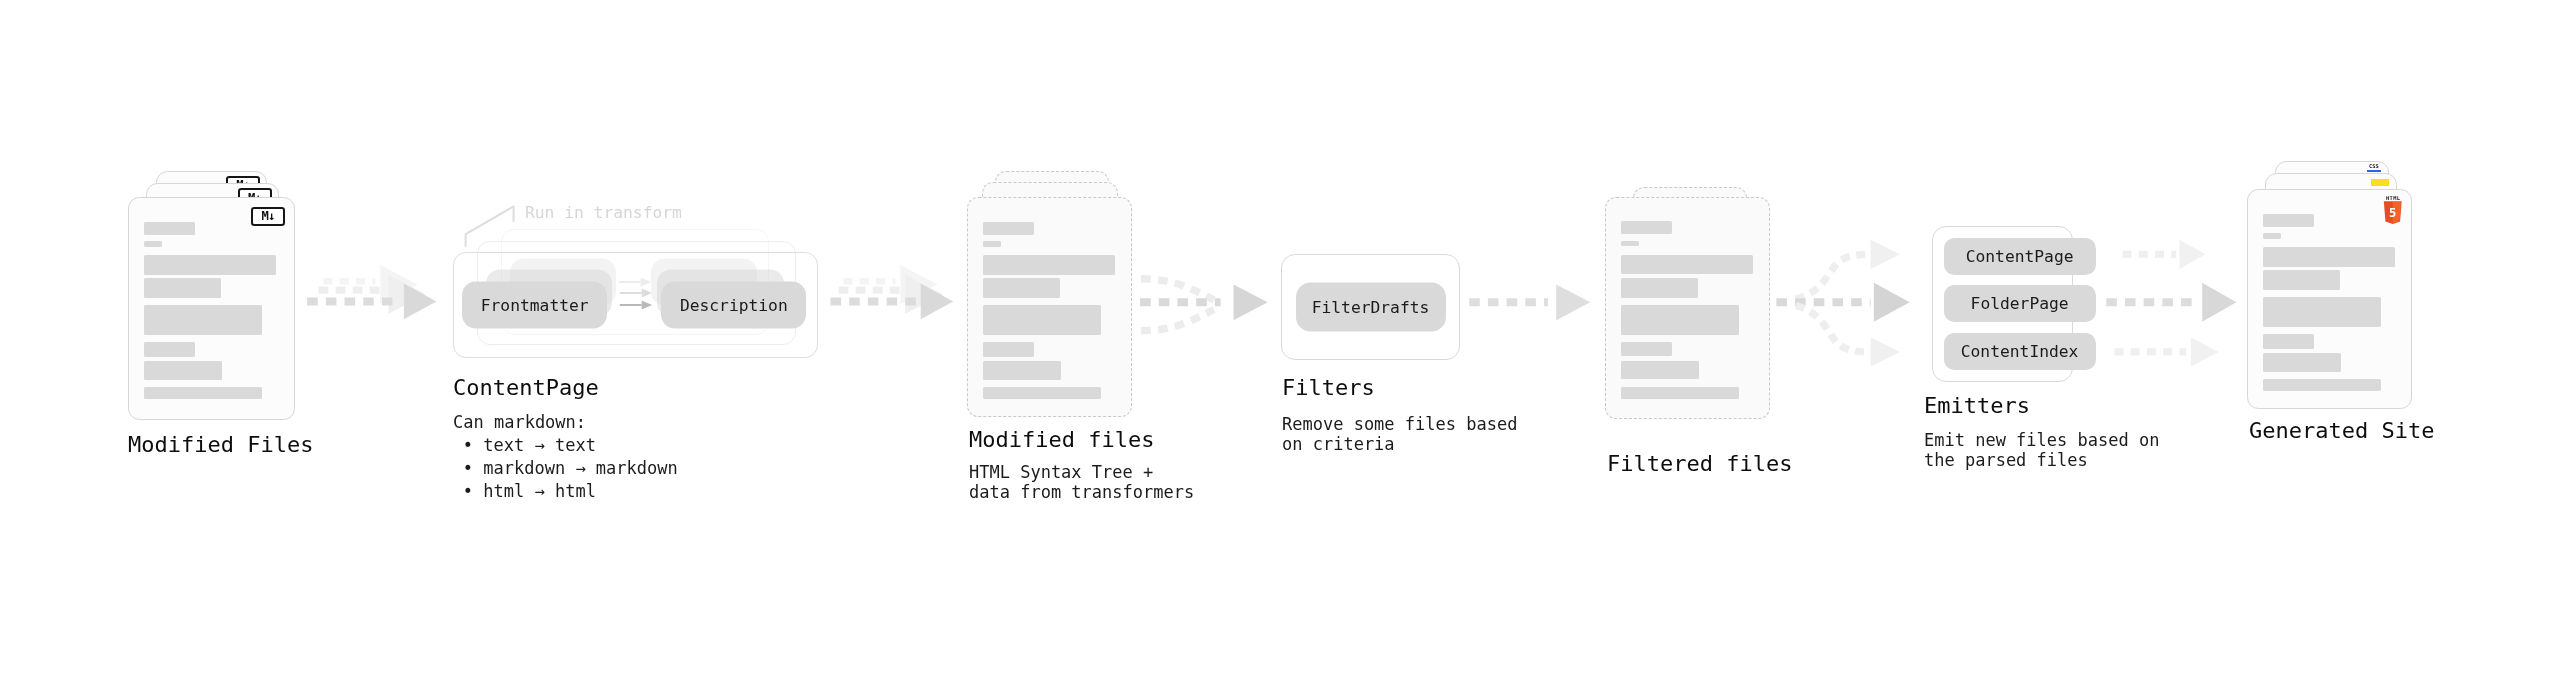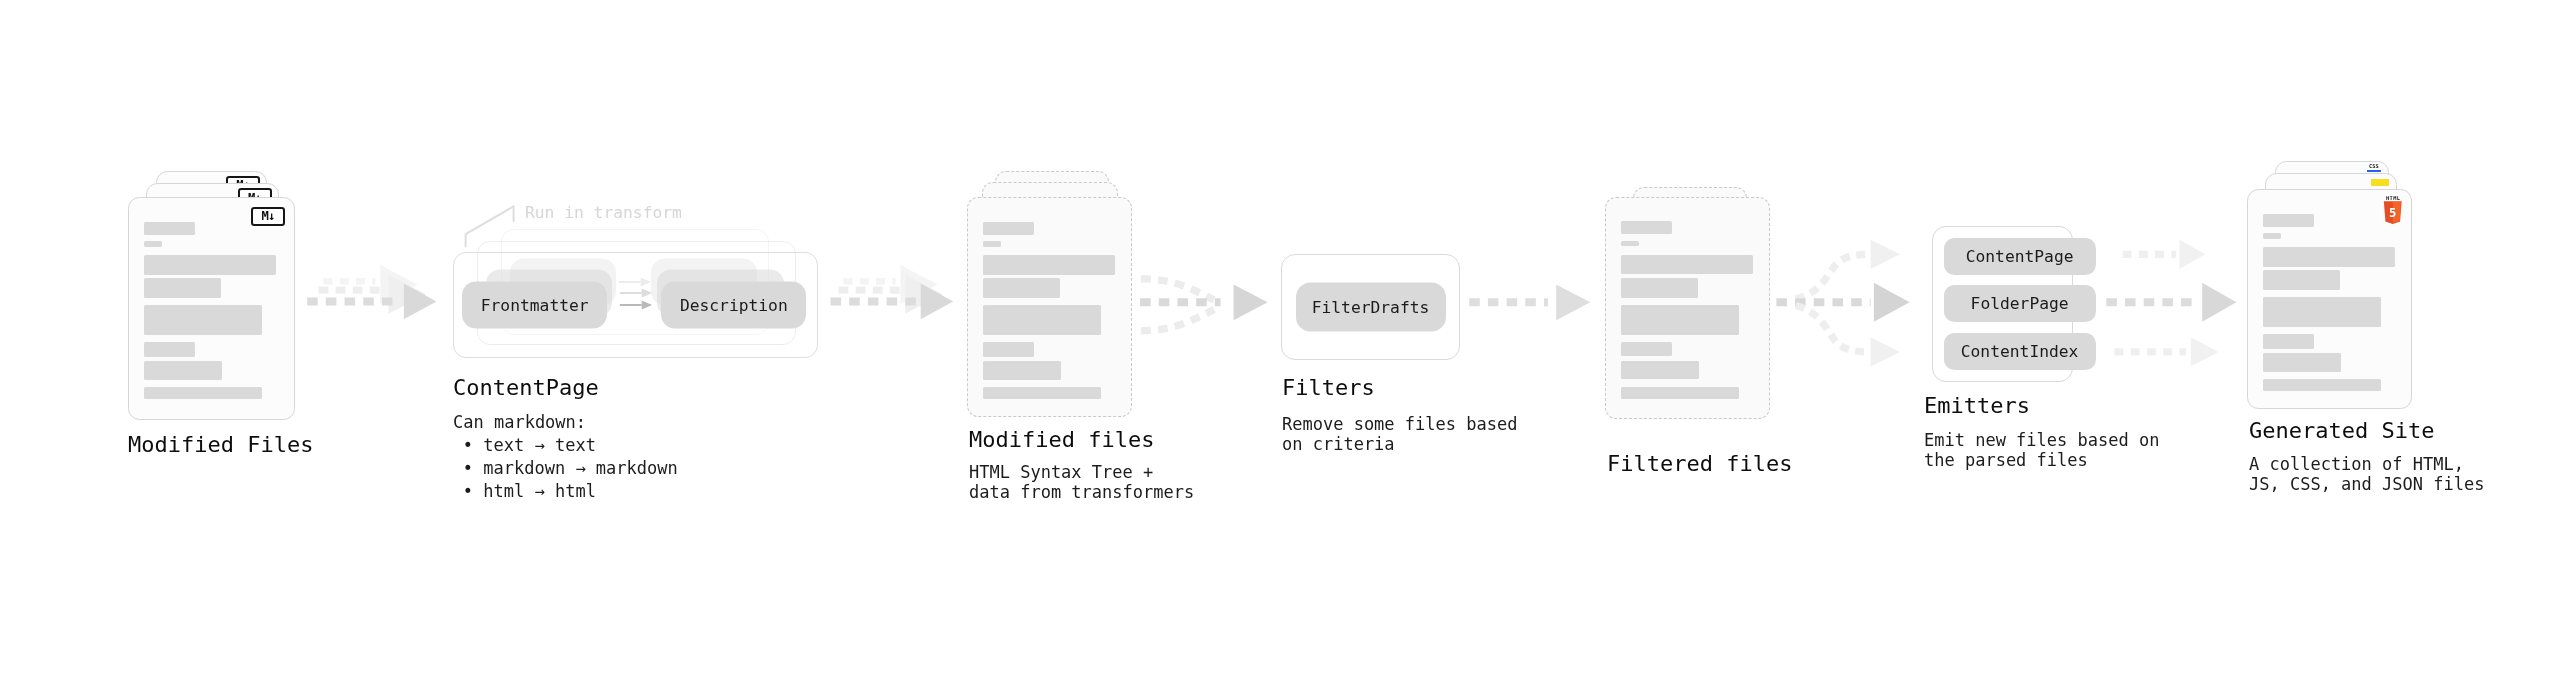--- a/index.html
+++ b/index.html
@@ -239,17 +239,15 @@
         <div class="skel-bar" style="left: 15.4px; top: 43px; width: 18px; height: 5.7px; background: rgb(217, 217, 217);"></div>
         <div class="skel-bar" style="left: 15.4px; top: 57px; width: 132px; height: 19.5px; background: rgb(217, 217, 217);"></div>
         <div class="skel-bar" style="left: 15.4px; top: 80px; width: 77px; height: 20.3px; background: rgb(217, 217, 217);"></div>
         <div class="skel-bar" style="left: 15.4px; top: 107px; width: 118px; height: 30px; background: rgb(217, 217, 217);"></div>
         <div class="skel-bar" style="left: 15.4px; top: 144px; width: 51px; height: 14.6px; background: rgb(217, 217, 217);"></div>
         <div class="skel-bar" style="left: 15.4px; top: 163px; width: 78px; height: 18.7px; background: rgb(217, 217, 217);"></div>
         <div class="skel-bar" style="left: 15.4px; top: 189px; width: 118px; height: 12.2px; background: rgb(217, 217, 217);"></div>
       </div>
   </div>
   <div class="label" style="left:2249px;top:418px">Generated Site</div>
-  <div class="sub" style="left:2249px;top:454px">A collection of HTML,
-JS, CSS, and JSON files</div>
 
 </div>
 
 
 </body></html>

